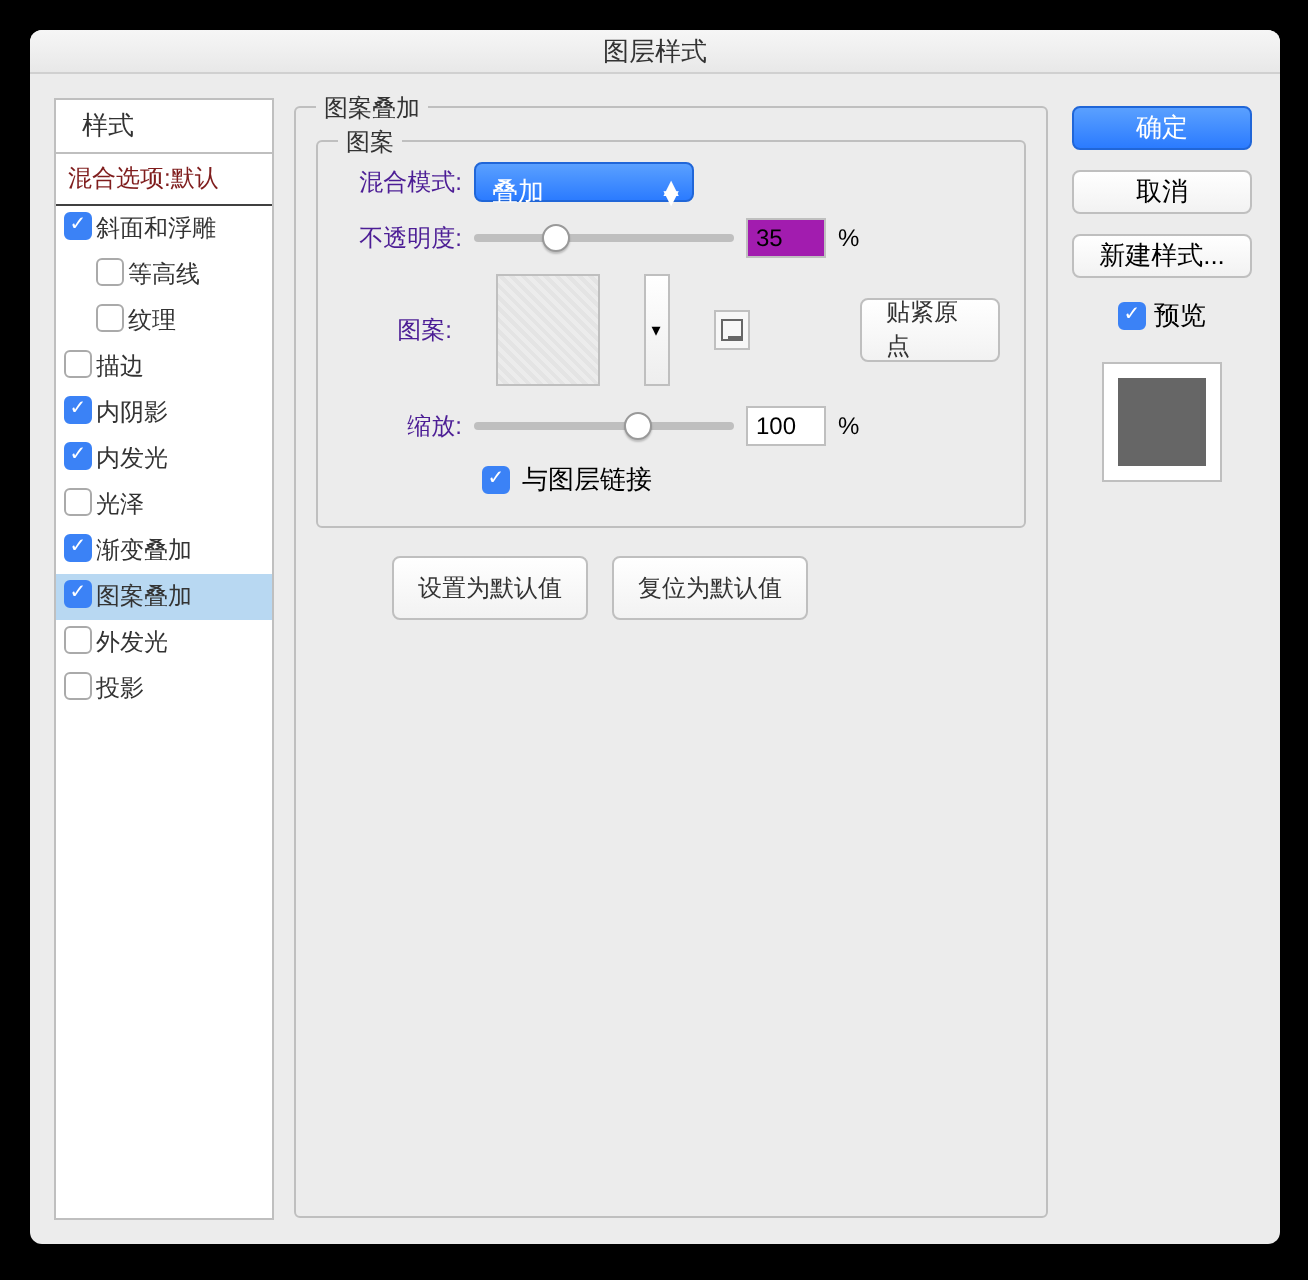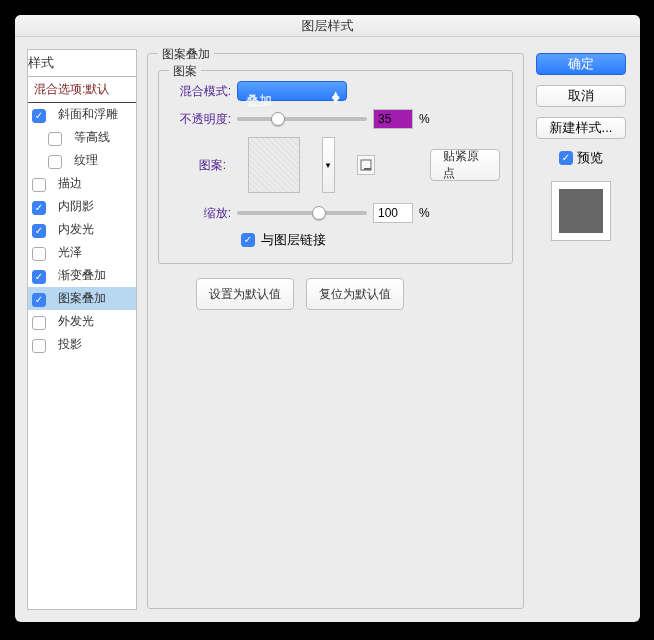--- a/index.html
+++ b/index.html
@@ -1,38 +1,38 @@
 <!DOCTYPE html>
 <html><head>
 <meta charset="utf-8">
 <style>
 * { box-sizing: border-box; margin: 0; padding: 0; font-family: -apple-system, "Helvetica Neue", Arial, sans-serif; font-size: 13px; }
 body { background: #000; width: 654px; height: 640px; position: relative; }
 .window { position: absolute; left: 15px; top: 15px; width: 625px; height: 607px; background: #ececec; border-radius: 6px; box-shadow: 0 10px 40px rgba(0,0,0,0.5); overflow: hidden; }
 .titlebar { height: 22px; background: linear-gradient(#f6f6f6, #e8e8e8); text-align: center; line-height: 22px; font-size: 13px; color: #333; border-bottom: 1px solid #d0d0d0; }
 .content { position: relative; padding: 12px; display: flex; gap: 10px; height: calc(100% - 22px); }
 .left-panel { width: 110px; border: 1px solid #bfbfbf; background: #fff; display: flex; flex-direction: column; }
-.styles-header { padding: 4px 0; border-bottom: 1px solid #bfbfbf; color: #333; }
+.styles-header { padding: 4px 13px; border-bottom: 1px solid #bfbfbf; color: #333; }
 .blend-header { padding: 4px 6px; border-bottom: 1px solid #404040; font-size: 12px; color: #7f1d1d; }
 .style-list { flex: 1; overflow: auto; }
-.style-item { display: flex; align-items: flex-end; padding: 3px 4px; gap: 12px; cursor: default; }
+.style-item { display: flex; align-items: flex-start; padding: 3px 4px; gap: 2px; cursor: default; }
 .style-item.indent { padding-left: 20px; }
 .style-item.selected { background: #b8d8f2; }
 .checkbox { width: 14px; height: 14px; border: 1px solid #aaa; border-radius: 3px; background: #fff; display: inline-flex; align-items: center; justify-content: center; flex-shrink: 0; }
 .checkbox.checked { background: #3b82f6; border-color: #3b82f6; }
 .checkbox.checked::after { content: "✓"; color: #fff; font-size: 10px; line-height: 1; }
 .style-label { font-size: 12px; color: #333; }
 
 .main-panel { flex: 1; position: relative; }
 .fieldset-outer { border: 1px solid #bfbfbf; border-radius: 3px; padding: 8px 10px 14px; margin-top: 4px; position: relative; height: 556px; }
 .fieldset-label { position: absolute; top: -8px; left: 10px; background: #ececec; padding: 0 4px; font-size: 12px; color: #333; }
 .fieldset-inner { border: 1px solid #bfbfbf; border-radius: 3px; padding: 10px 12px 14px; margin-top: 8px; position: relative; }
 .row { display: flex; align-items: center; gap: 6px; margin-bottom: 8px; }
 .row-label { width: 60px; text-align: right; font-size: 12px; color: #4c1d95; }
-.select { width: 110px; height: 20px; background: linear-gradient(#5aa0ff,#2b7bff); border: 1px solid #2066d8; border-radius: 4px; display: flex; justify-content: space-between; padding: 10px 4px 0 8px; color: #fff; font-size: 12px; }
+.select { width: 110px; height: 20px; background: linear-gradient(#5aa0ff,#2b7bff); border: 1px solid #2066d8; border-radius: 4px; display: flex; align-items: center; justify-content: space-between; padding: 10px 4px 0 8px; color: #fff; font-size: 12px; }
 .select .arrows { display: flex; flex-direction: column; line-height: 5px; font-size: 7px; }
 .slider-track { width: 130px; height: 4px; background: #bfbfbf; border-radius: 2px; position: relative; }
 .slider-thumb { position: absolute; top: -5px; width: 14px; height: 14px; background: #fff; border: 1px solid #999; border-radius: 50%; box-shadow: 0 1px 1px rgba(0,0,0,0.2); }
 .num-input { width: 40px; height: 20px; border: 1px solid #bfbfbf; background: #fff; text-align: left; padding: 0 4px; font-size: 12px; }
 .num-input.hl { background: #a21caf; }
 .pct { font-size: 12px; }
 .pattern-row { display: flex; align-items: center; gap: 22px; margin: 6px 0 10px; }
 .pattern-box { width: 56px; height: 56px; background: repeating-linear-gradient(45deg,#ececec,#ececec 2px,#e4e4e4 2px,#e4e4e4 4px); border: 1px solid #bfbfbf; }
 .v-button { width: 14px; height: 56px; border: 1px solid #bfbfbf; background: linear-gradient(#fff,#eee); display: flex; align-items: center; justify-content: center; font-size: 9px; }
 .new-preset { width: 20px; height: 20px; border: 1px solid #bfbfbf; background: #f7f7f7; display: flex; align-items: center; justify-content: center; }

